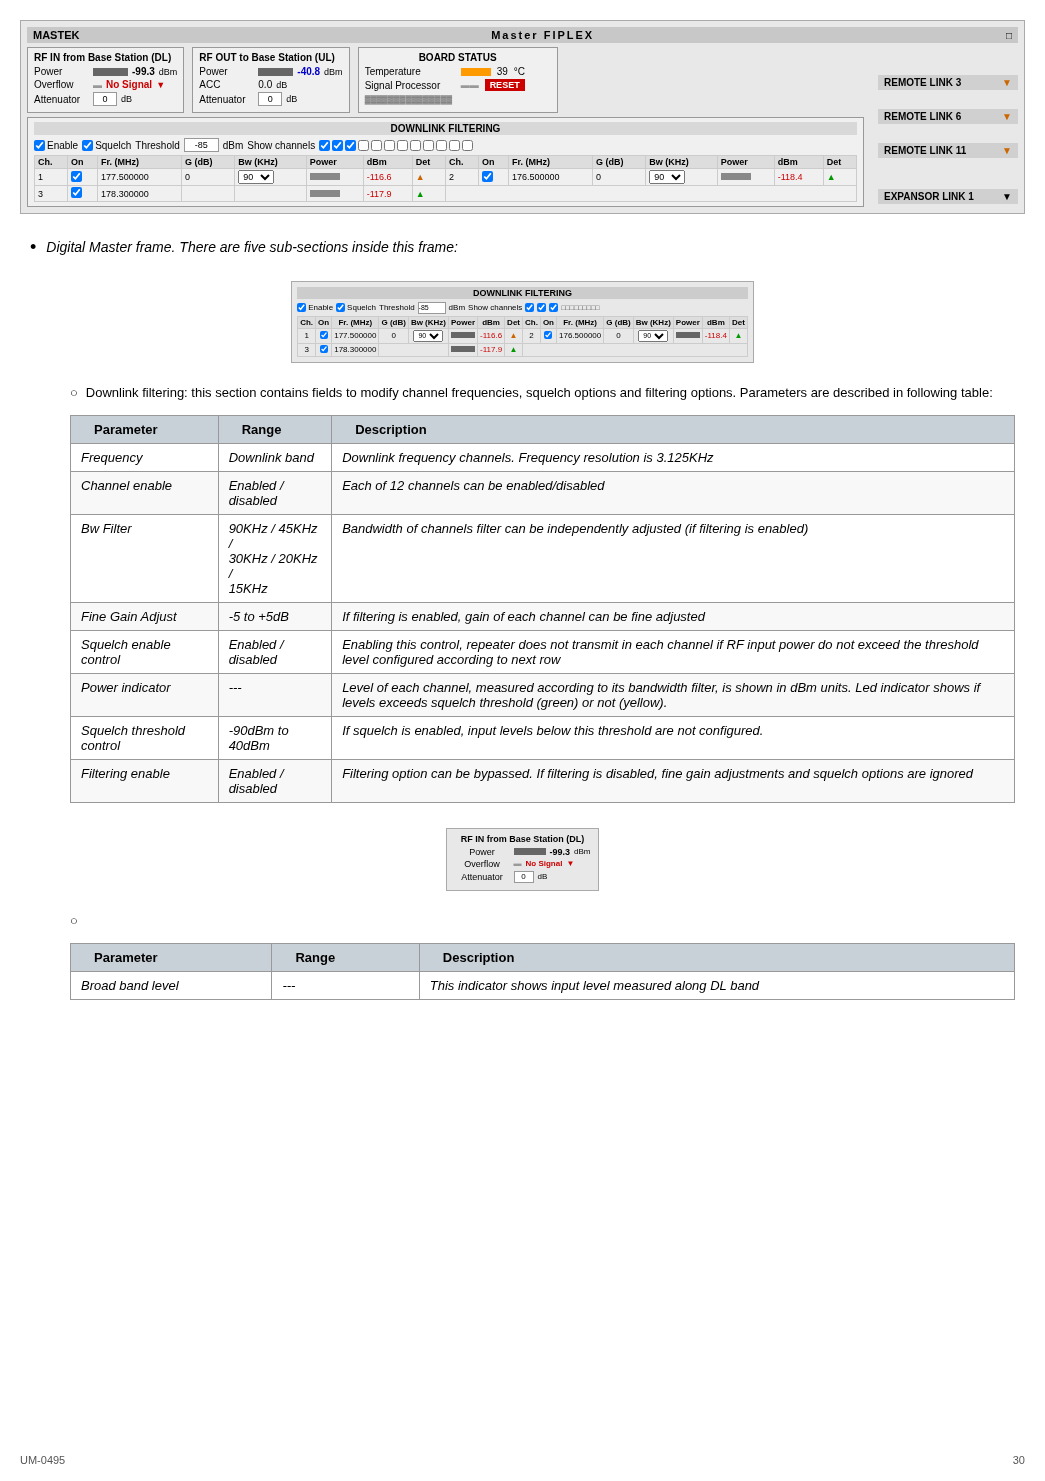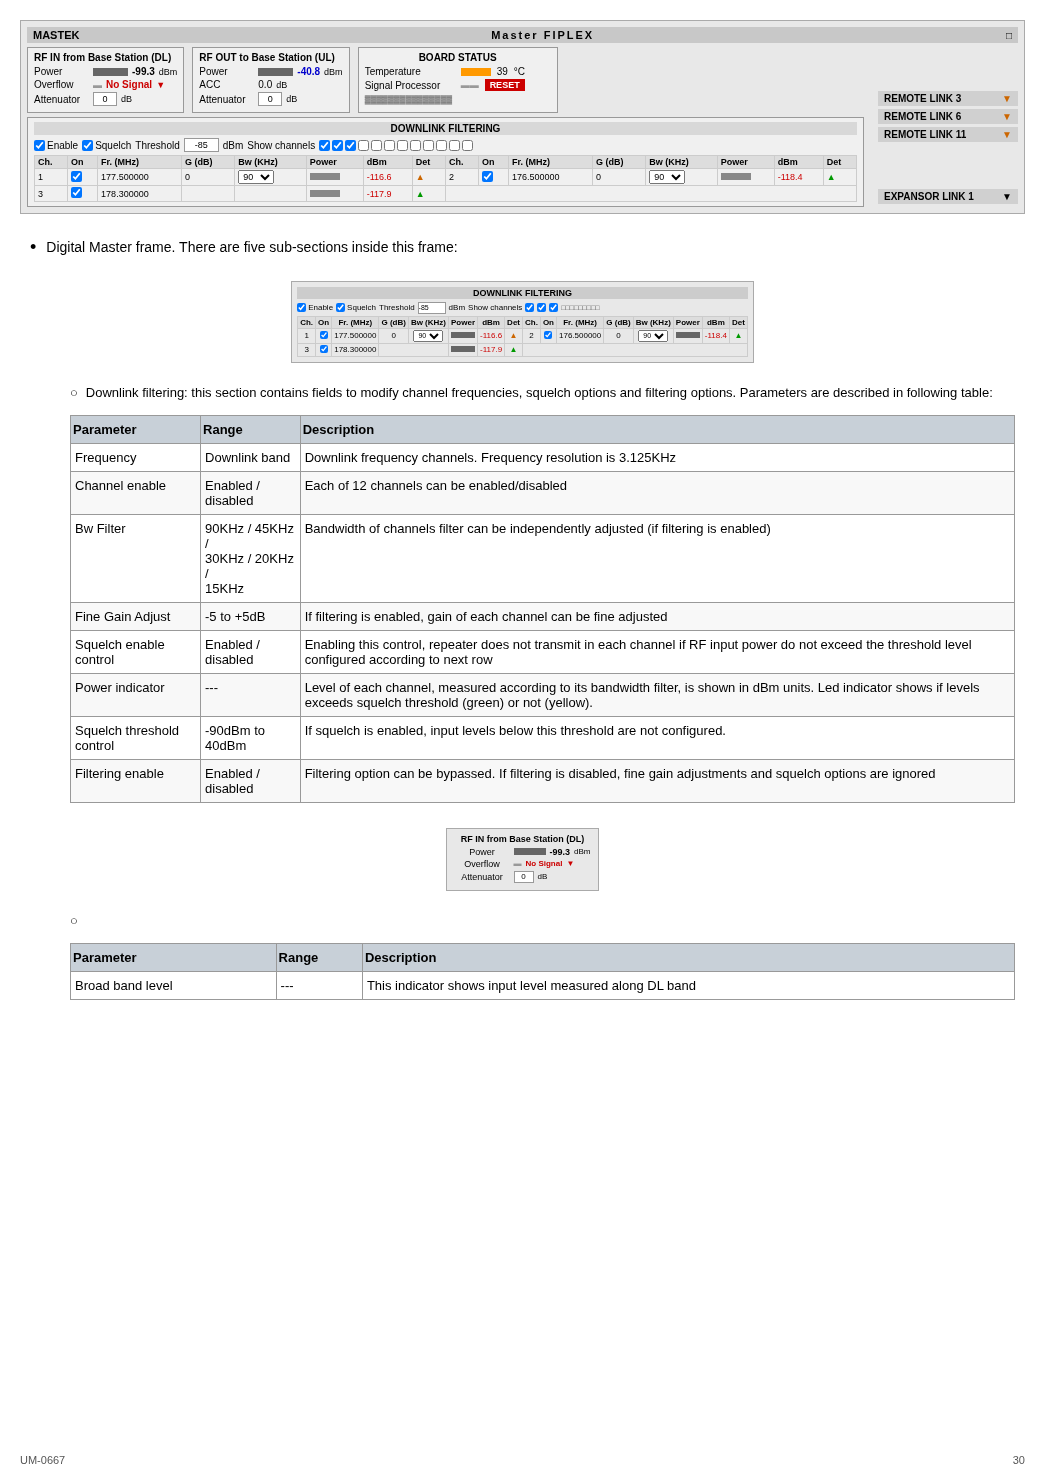--- a/index.html
+++ b/index.html
@@ -254,20 +254,21 @@
       gap: 10px;
       margin-bottom: 12px;
     }
     .bullet-dot {
       font-size: 18px;
       line-height: 1.2;
       margin-top: -2px;
     }
     .bullet-text {
       font-size: 14px;
+      font-style: italic;
     }
 
     
     .mini-panel {
       border: 1px solid #aaa;
       background: #e8e8e8;
       padding: 5px;
       margin: 10px auto;
       display: inline-block;
       font-size: 9px;
@@ -312,28 +313,29 @@
       margin: 15px 0 15px 40px;
     }
     .param-table {
       width: 100%;
       border-collapse: collapse;
       font-size: 13px;
     }
     .param-table th {
       background: #c8d0d8;
       border: 1px solid #999;
-      padding: 6px 2px;
+      padding: 6px 23px;
       text-align: left;
       font-weight: bold;
     }
     .param-table td {
       border: 1px solid #999;
-      padding: 6px 4px;
+      padding: 6px 10px;
       vertical-align: top;
+      font-style: italic;
     }
     .param-table tr:nth-child(even) td { background: #f8f8f8; }
     .param-table tr:nth-child(odd) td { background: #fff; }
 
     
     .rf-mini-panel {
       border: 1px solid #aaa;
       background: #e8e8e8;
       padding: 5px 8px;
       margin: 10px auto;
@@ -540,21 +542,21 @@
               <td><span class="arrow-up-green">▲</span></td>
               <td colspan="8"></td>
             </tr>
           </tbody>
         </table>
       </div>
 
     </div>
 
     <div class="panel-right">
-      <div style="display:flex;flex-direction:column;gap:0;align-items:flex-end;margin-top:auto;">
+      <div style="display:flex;flex-direction:column;gap:16px;align-items:flex-end;margin-top:auto;">
         <div class="remote-link-item">
           <span>REMOTE LINK 3</span>
           <span class="link-arrow">▼</span>
         </div>
         <div class="remote-link-item">
           <span>REMOTE LINK 6</span>
           <span class="link-arrow">▼</span>
         </div>
         <div class="remote-link-item">
           <span>REMOTE LINK 11</span>
@@ -755,15 +757,15 @@
           <td>---</td>
           <td>This indicator shows input level measured along DL band</td>
         </tr>
       </tbody>
     </table>
   </div>
 
 </div>
 
 <div class="page-footer">
-  <span>UM-0667</span>
+  <span>UM-0495</span>
   <span>30</span>
 </div>
 
 </body></html>

